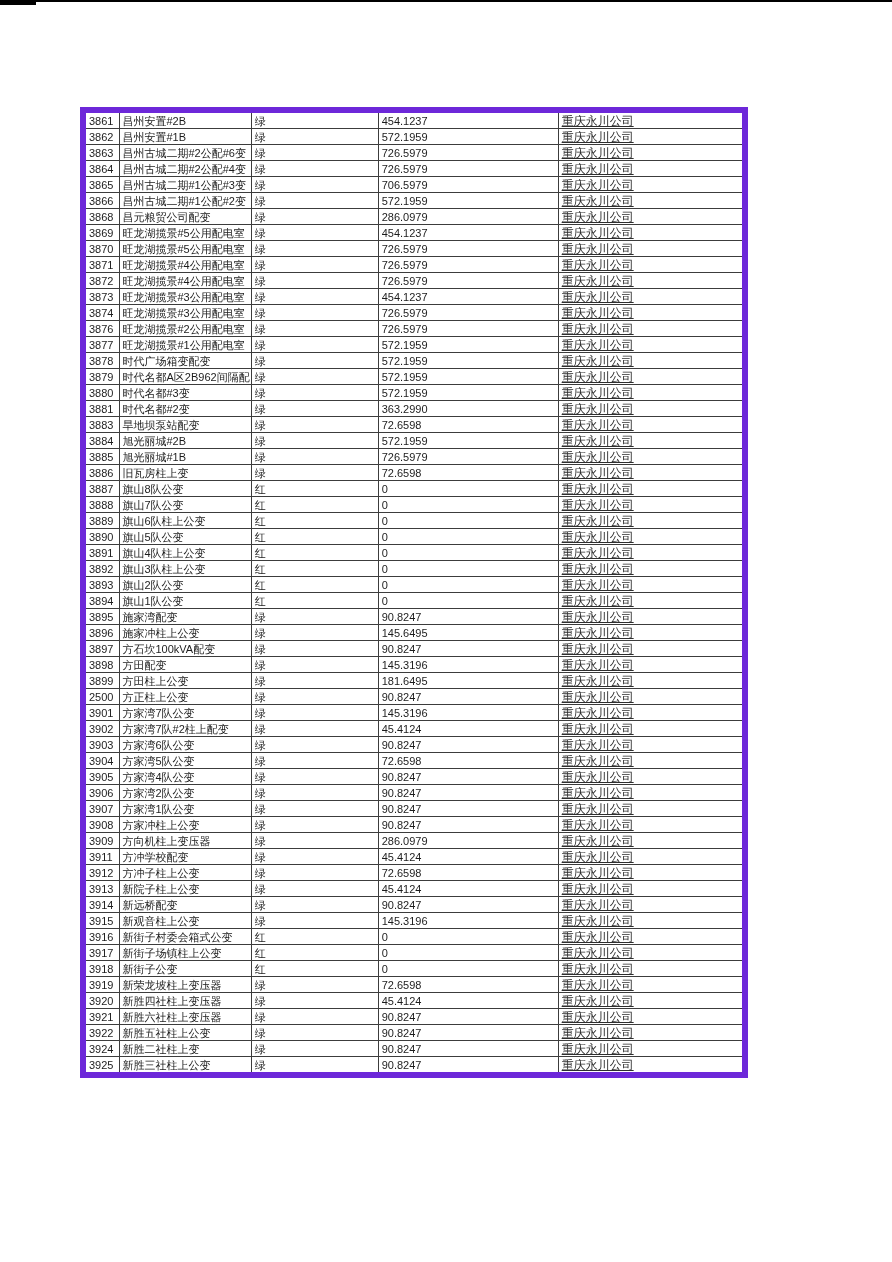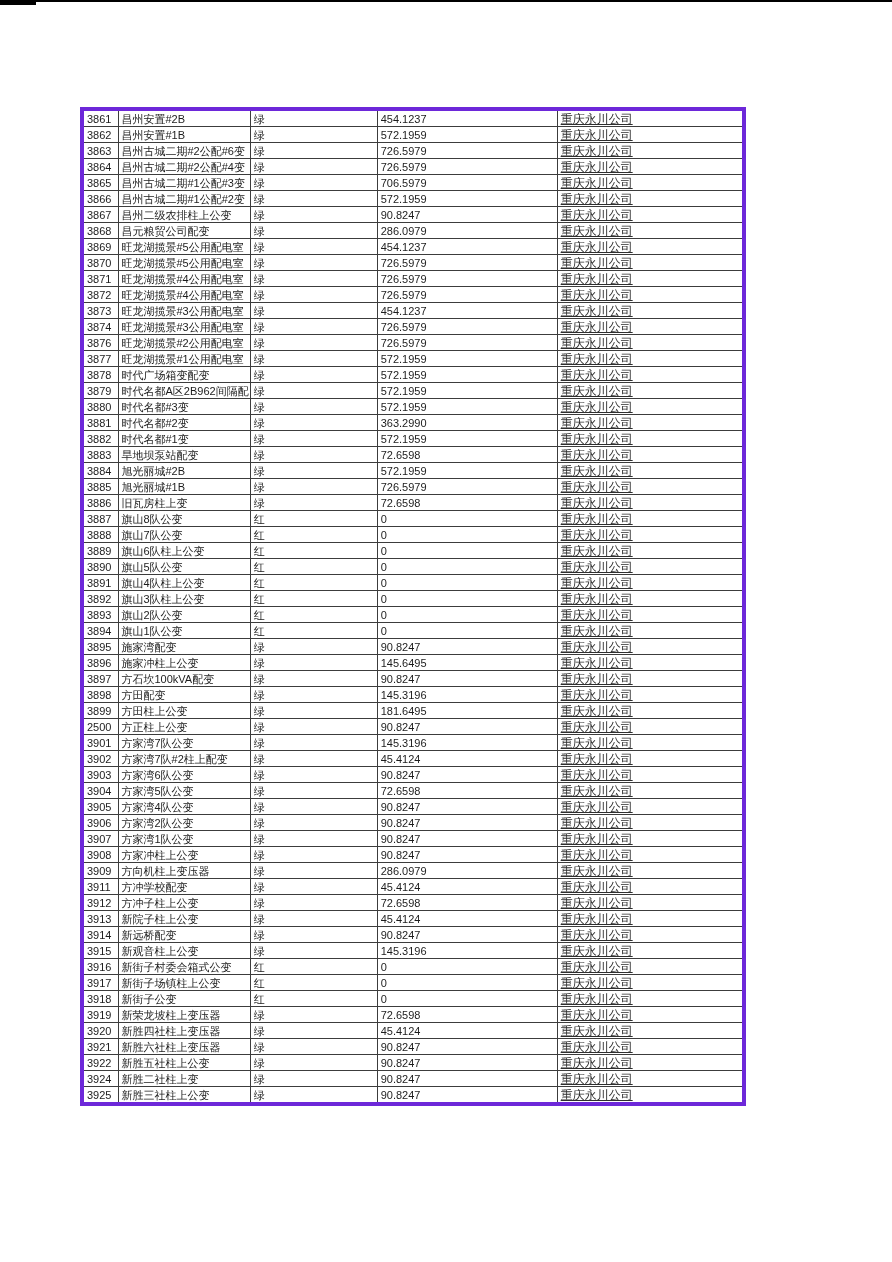--- a/index.html
+++ b/index.html
@@ -14,21 +14,21 @@
     position:absolute;top:0;left:0;
     width:892px;height:2px;background:#000;
   }
   .artifact-top-mark{
     position:absolute;top:0;left:0;
     width:36px;height:5px;background:#000;
   }
   table.data-grid{
     position:absolute;left:80px;top:107px;
     border-collapse:collapse;table-layout:fixed;
-    border:4px solid #6d28d9;
+    border:6px solid #6d28d9;
   }
   table.data-grid td{
     border:1px solid #3c3c3c;
     height:15px;
     padding:0 1px 0 3px;
     font-size:11px;
     line-height:14px;
     color:#1c1c1c;
     white-space:nowrap;
     overflow:hidden;
@@ -99,27 +99,20 @@
         <td>重庆永川公司</td>
       </tr>
       <tr>
         <td>3866</td>
         <td>昌州古城二期#1公配#2变</td>
         <td>绿</td>
         <td>572.1959</td>
         <td>重庆永川公司</td>
       </tr>
       <tr>
-        <td>3867</td>
-        <td>昌州二级农排柱上公变</td>
-        <td>绿</td>
-        <td>90.8247</td>
-        <td>重庆永川公司</td>
-      </tr>
-      <tr>
         <td>3868</td>
         <td>昌元粮贸公司配变</td>
         <td>绿</td>
         <td>286.0979</td>
         <td>重庆永川公司</td>
       </tr>
       <tr>
         <td>3869</td>
         <td>旺龙湖揽景#5公用配电室</td>
         <td>绿</td>
@@ -194,27 +187,20 @@
         <td>时代名都#3变</td>
         <td>绿</td>
         <td>572.1959</td>
         <td>重庆永川公司</td>
       </tr>
       <tr>
         <td>3881</td>
         <td>时代名都#2变</td>
         <td>绿</td>
         <td>363.2990</td>
-        <td>重庆永川公司</td>
-      </tr>
-      <tr>
-        <td>3882</td>
-        <td>时代名都#1变</td>
-        <td>绿</td>
-        <td>572.1959</td>
         <td>重庆永川公司</td>
       </tr>
       <tr>
         <td>3883</td>
         <td>旱地坝泵站配变</td>
         <td>绿</td>
         <td>72.6598</td>
         <td>重庆永川公司</td>
       </tr>
       <tr>

